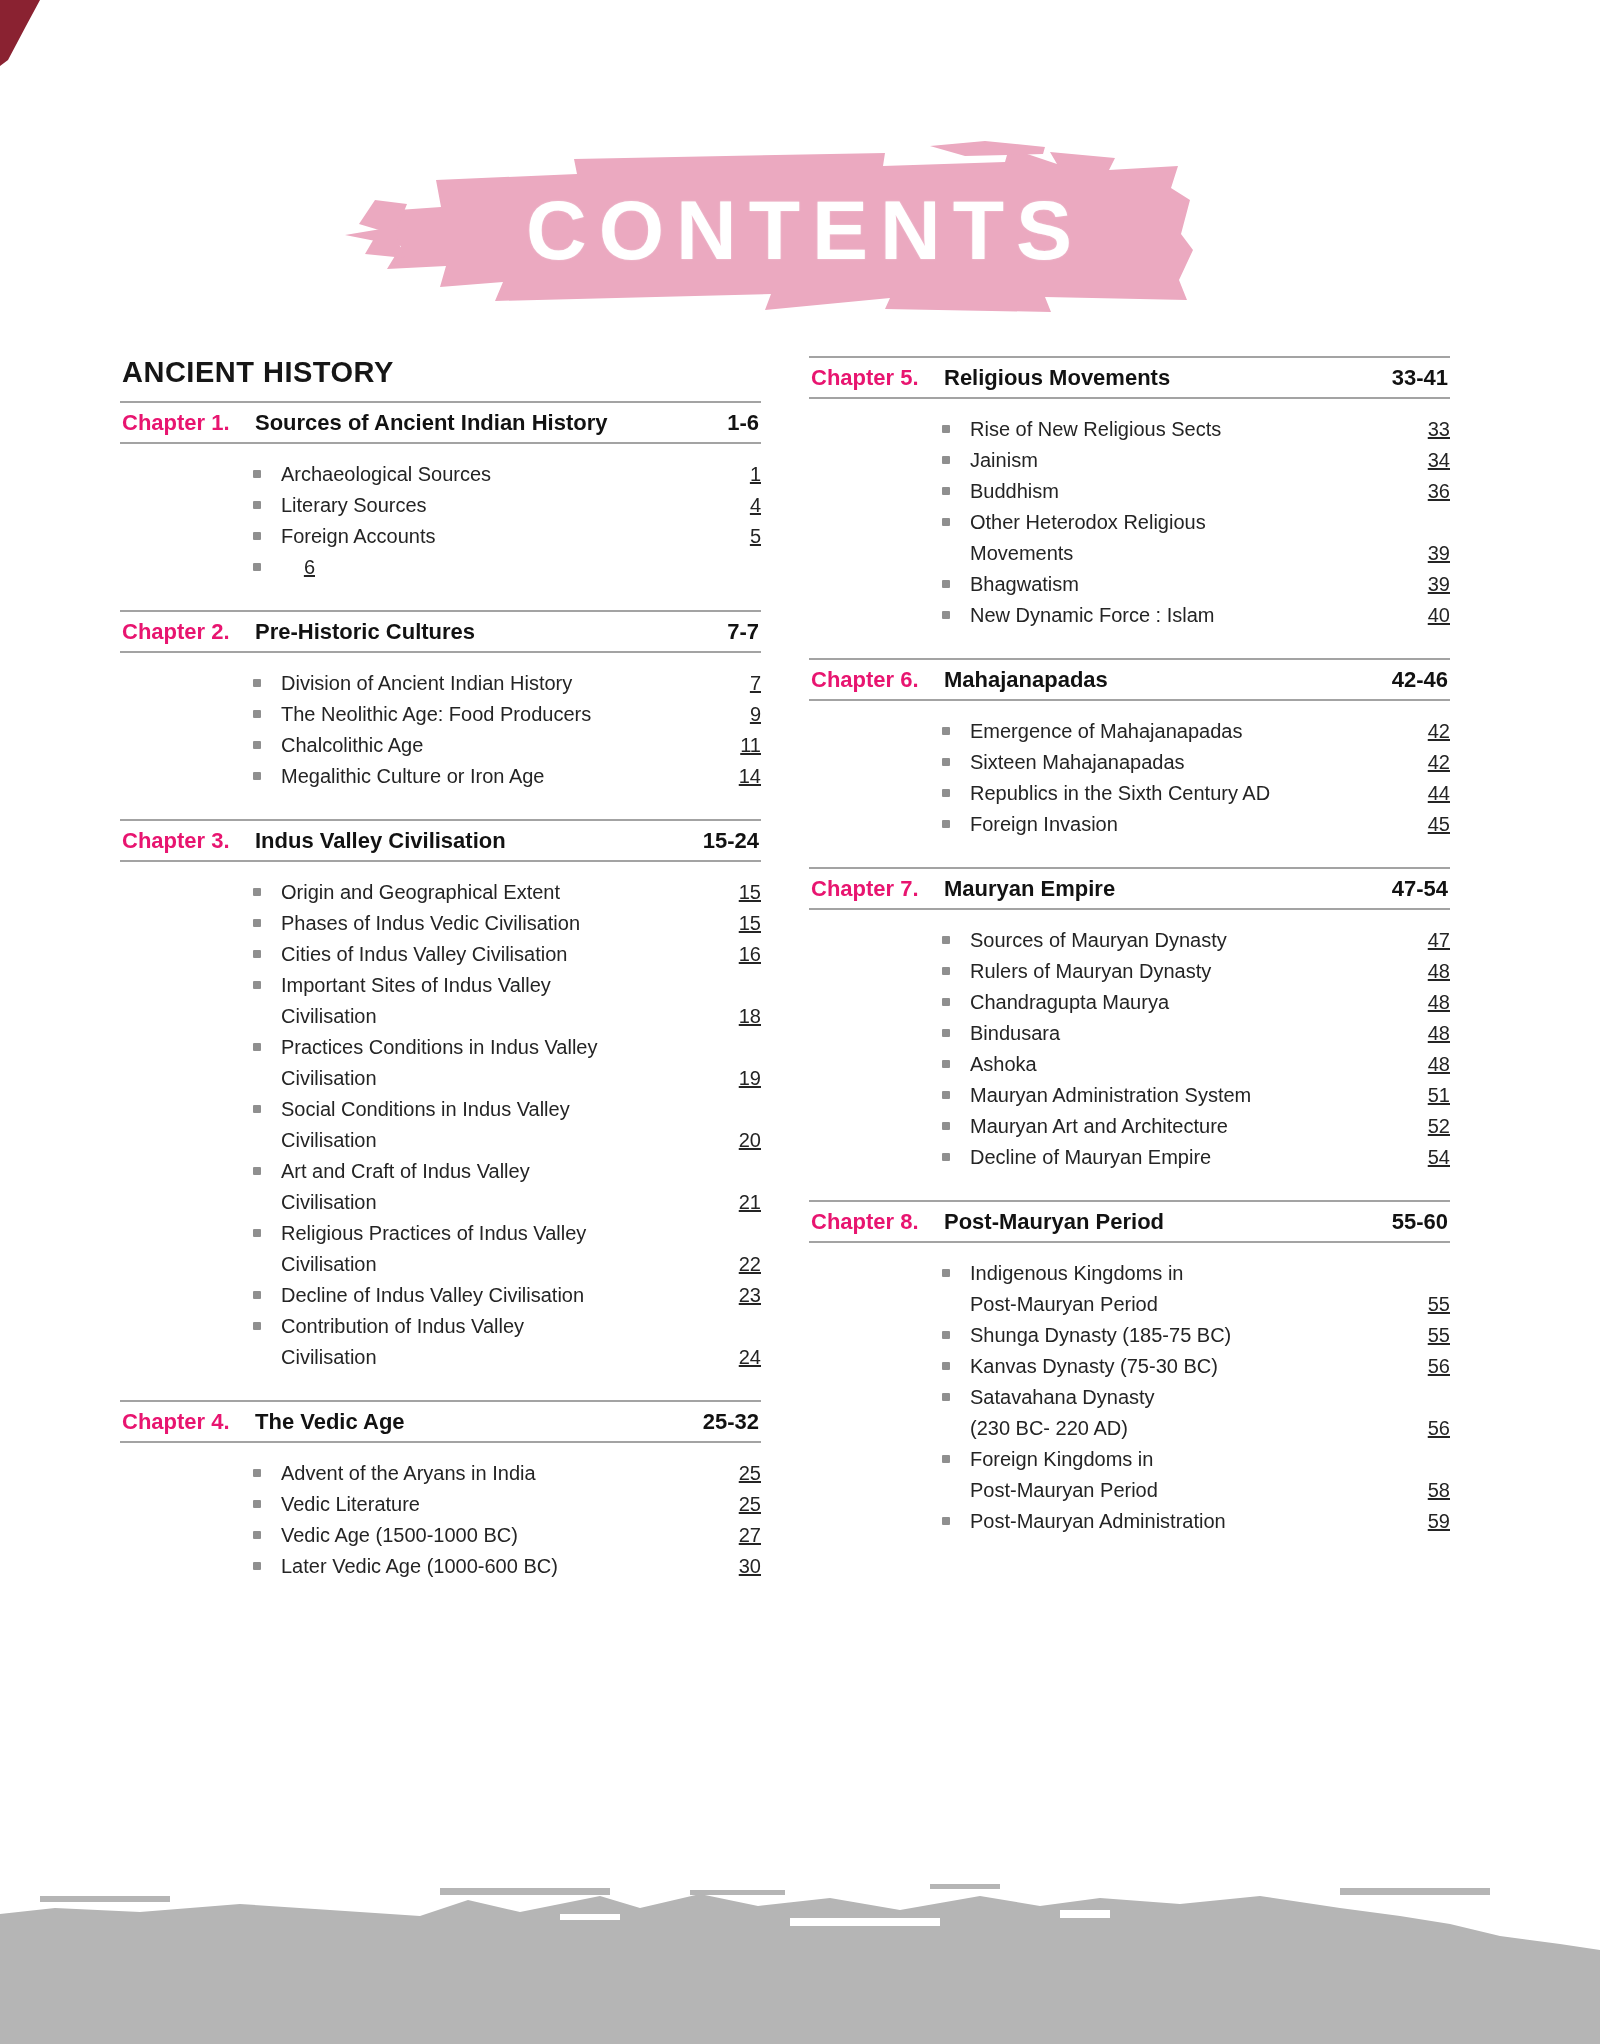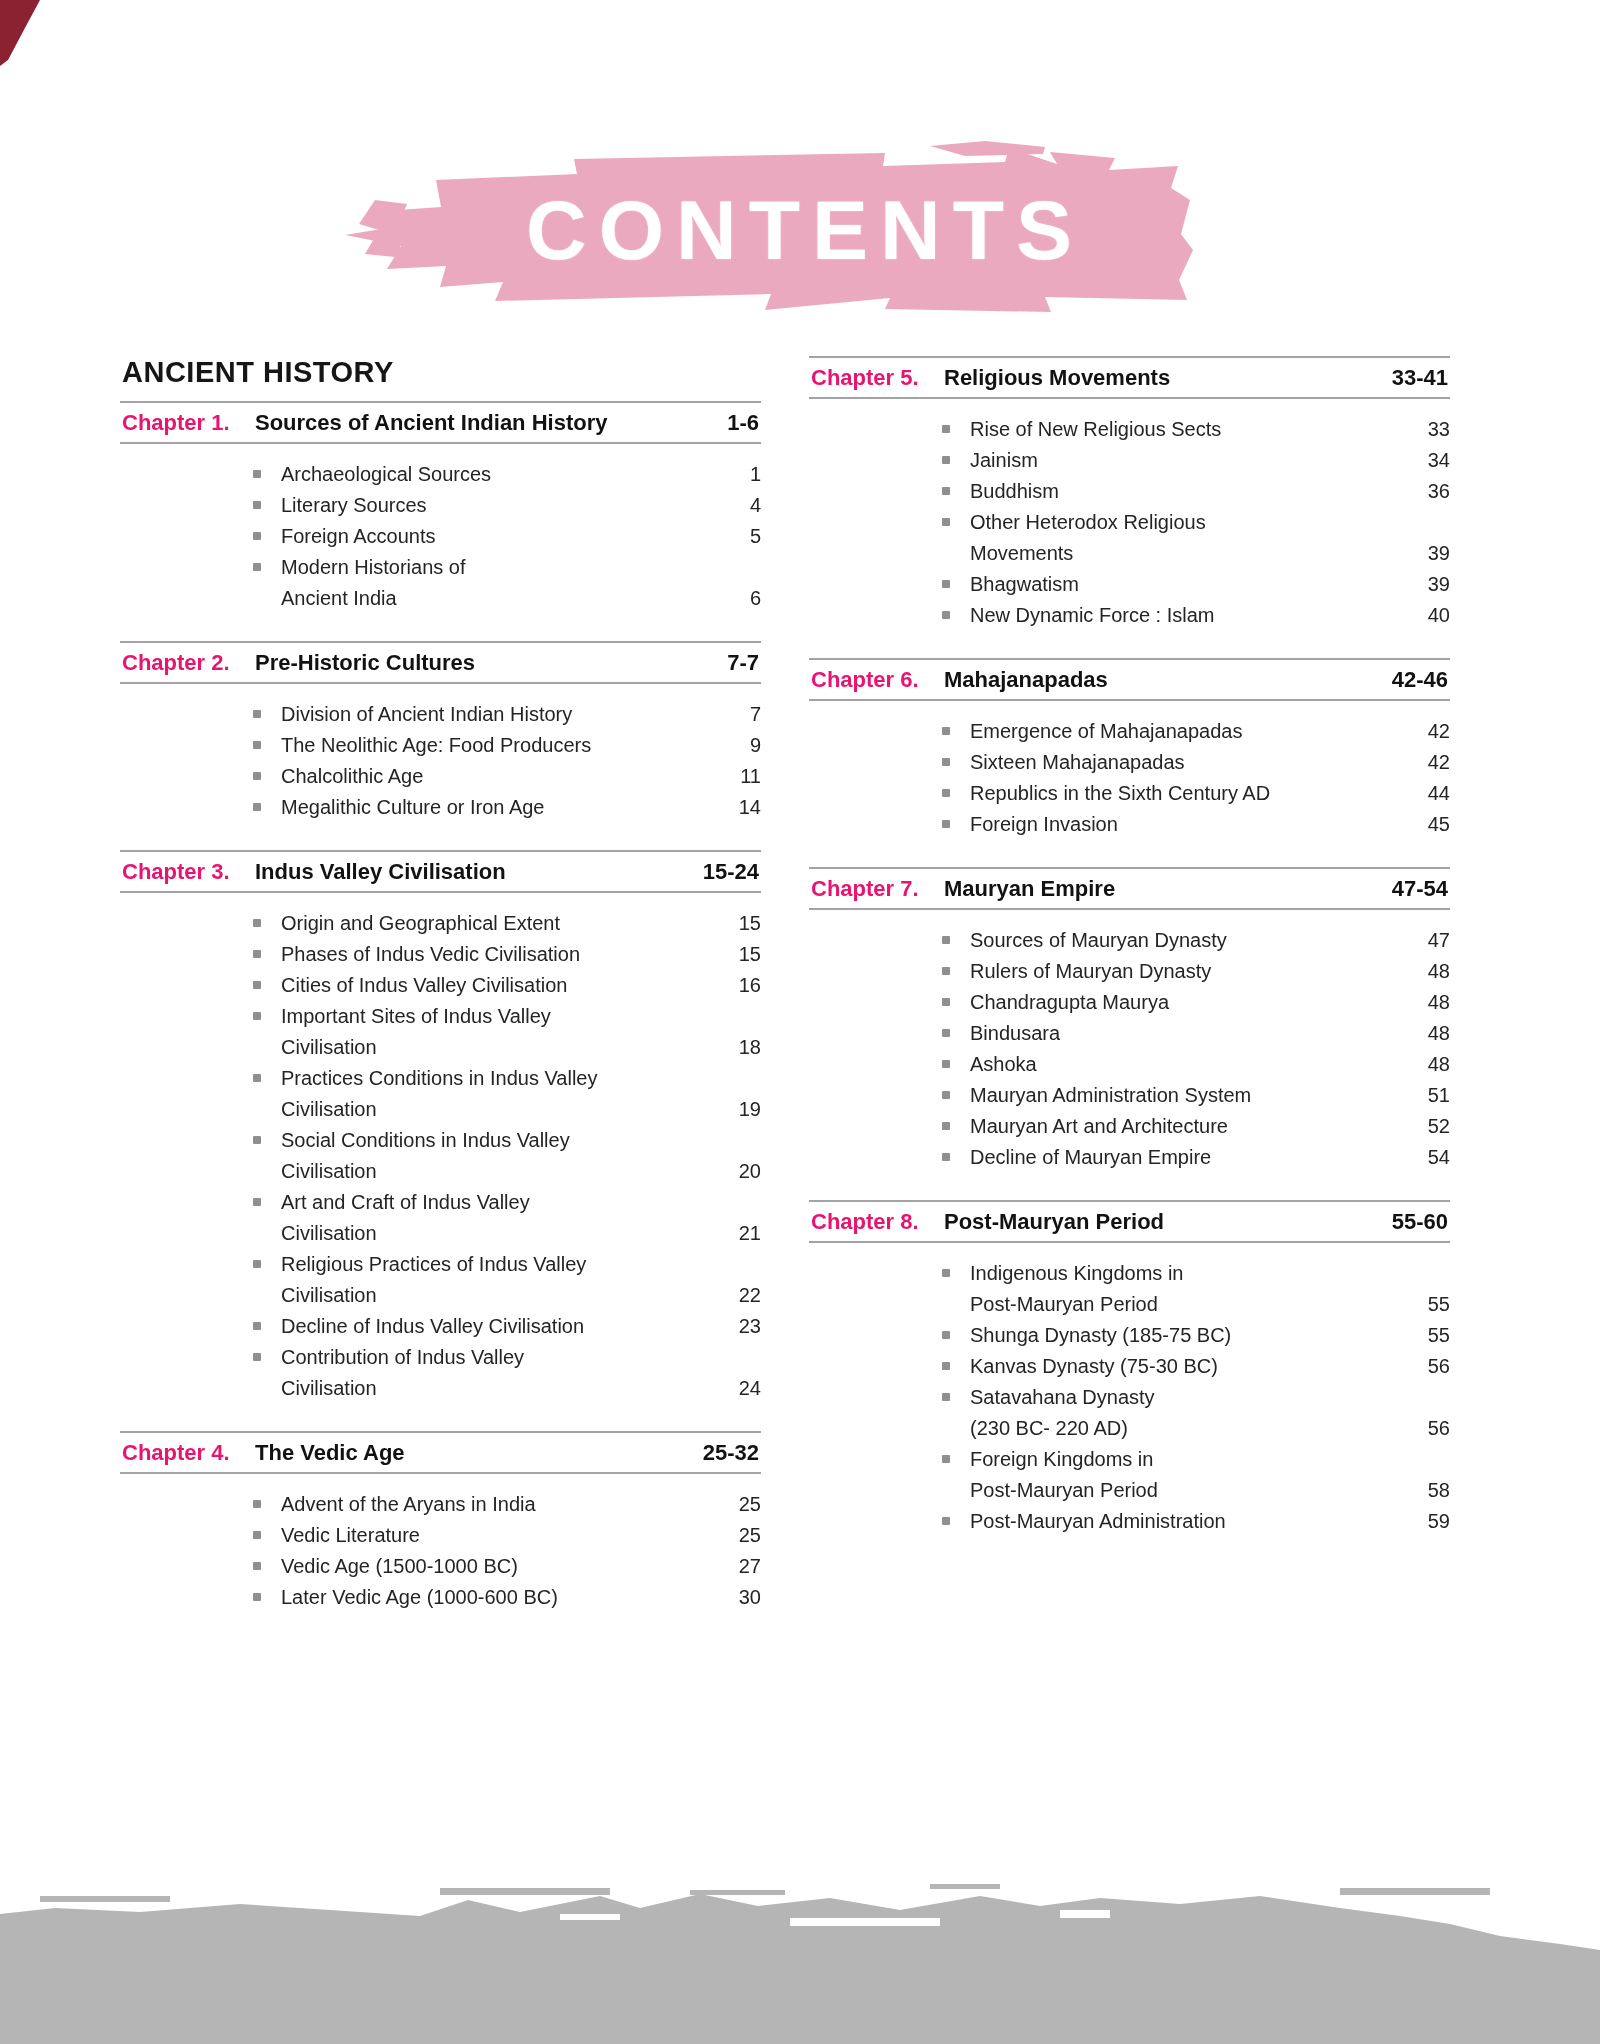--- a/index.html
+++ b/index.html
@@ -55,21 +55,21 @@
   .item{
     display:flex;margin-left:133px;margin-bottom:9px;
     font-size:20px;line-height:22px;color:#242424;
   }
   .bullet{
     flex:0 0 auto;width:8px;height:8px;background:var(--bullet-gray);
     margin:7px 20px 0 0;border-radius:1px;align-self:flex-start;
   }
   .item-text{flex:1 1 auto;padding-right:8px;}
   .item-line + .item-line{margin-top:9px;}
-  .item-page{flex:0 0 auto;min-width:34px;text-align:right;align-self:flex-end;}
+  .item-page{flex:0 0 auto;min-width:34px;text-align:right;align-self:flex-end;text-decoration:underline;}
   
   .torn{position:absolute;left:0;bottom:0;width:1600px;height:160px;}
 </style>
 </head>
 <body>
 
 <svg class="corner" viewBox="0 0 46 66" aria-hidden="true">
   <path d="M0,0 L40,0 L26,26 L8,60 L0,66 Z" fill="var(--corner-red)"></path>
 </svg>
 
@@ -109,24 +109,20 @@
           </div>
           <div class="item">
             <span class="bullet"></span>
             <div class="item-text">
               <div class="item-line">Foreign Accounts</div>
             </div>
             <div class="item-page">5</div>
           </div>
           <div class="item">
             <span class="bullet"></span>
-            <div class="item-text">
-              <div class="item-line">Modern Historians of</div>
-              <div class="item-line">Ancient India</div>
-            </div>
             <div class="item-page">6</div>
           </div>
         </div>
       </section>
       <section class="chapter">
         <div class="chap-head">
           <span class="chap-label">Chapter 2.</span>
           <span class="chap-title">Pre-Historic Cultures</span>
           <span class="chap-range">7-7</span>
         </div>

